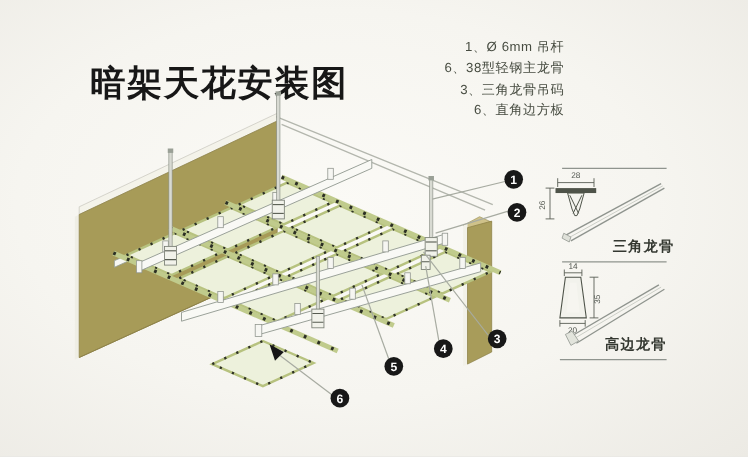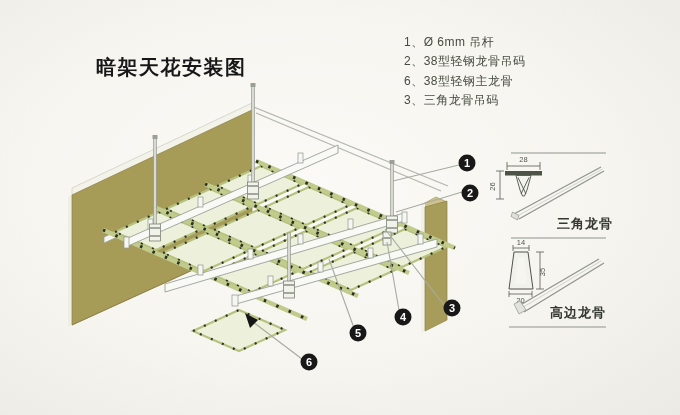--- a/index.html
+++ b/index.html
@@ -2,26 +2,26 @@
 <html><head>
 <meta charset="utf-8">
 <style>
   html,body{margin:0;padding:0;background:#e9e8e4;}
   .stage{
     position:relative;width:680px;height:415px;overflow:hidden;
     background:radial-gradient(ellipse at 45% 45%, #fbfaf6 0%, #f6f5f0 55%, #eceae4 100%);
     font-family:"Liberation Sans","DejaVu Sans",sans-serif;
   }
   .title{
-    position:absolute;left:96px;top:54px;
-    font-size:20px;font-weight:700;color:#171717;letter-spacing:1.5px;white-space:nowrap;
+    position:absolute;left:82px;top:54px;
+    font-size:32px;font-weight:700;color:#171717;letter-spacing:1.5px;white-space:nowrap;
   }
   .legend{
     position:absolute;left:404px;top:33px;color:#474c41;
-    font-size:12px;letter-spacing:0.5px;
+    font-size:12px;letter-spacing:0.5px;text-align:right;
   }
   .legend-item{height:19.3px;line-height:19.3px;white-space:nowrap;}
   svg{position:absolute;left:0;top:0;}
   .panel{fill:#edf1dc;stroke:#b7c27f;stroke-width:2.2;}
   .panel-dash{fill:none;stroke:#2e3126;stroke-width:2.2;stroke-dasharray:2 10;}
   .keelV{stroke:#c0cb8c;stroke-width:4.5;}
   .keelVdash{stroke:#2c2f24;stroke-width:3;stroke-dasharray:2.5 11;}
   .mainkeel{fill:#f9f9f5;stroke:#99a098;stroke-width:0.9;}
   .clip{fill:#f6f6f2;stroke:#8f948c;stroke-width:0.7;}
   .rod{fill:#d8dad2;stroke:#8a8f86;stroke-width:0.6;}
@@ -41,23 +41,23 @@
 </style>
 </head>
 <body>
 
 <div class="stage">
 
   <div class="title">暗架天花安装图</div>
 
   <div class="legend">
     <div class="legend-item">1、Ø 6mm 吊杆</div>
-    <div class="legend-item">2、38型轻钢龙骨吊码</div>
     <div class="legend-item">6、38型轻钢主龙骨</div>
     <div class="legend-item">3、三角龙骨吊码</div>
+    <div class="legend-item">6、直角边方板</div>
   </div>
 
   <svg width="680" height="415" viewBox="0 0 680 415">
 
     <g>
       <polygon points="68,197 72,195 72,325 68,327" fill="#efeee5"></polygon>
       <polygon points="72,188 252,103 252,110 72,195" fill="#f4f3ea" stroke="#b9b8ae" stroke-width="0.5"></polygon>
       <polygon points="72,195 252,110 252,243 72,325" fill="#a79b58" stroke="#8e8248" stroke-width="0.7"></polygon>
       <line x1="72" y1="325" x2="252" y2="243" stroke="#8e8248" stroke-width="0.9"></line>
     </g>

